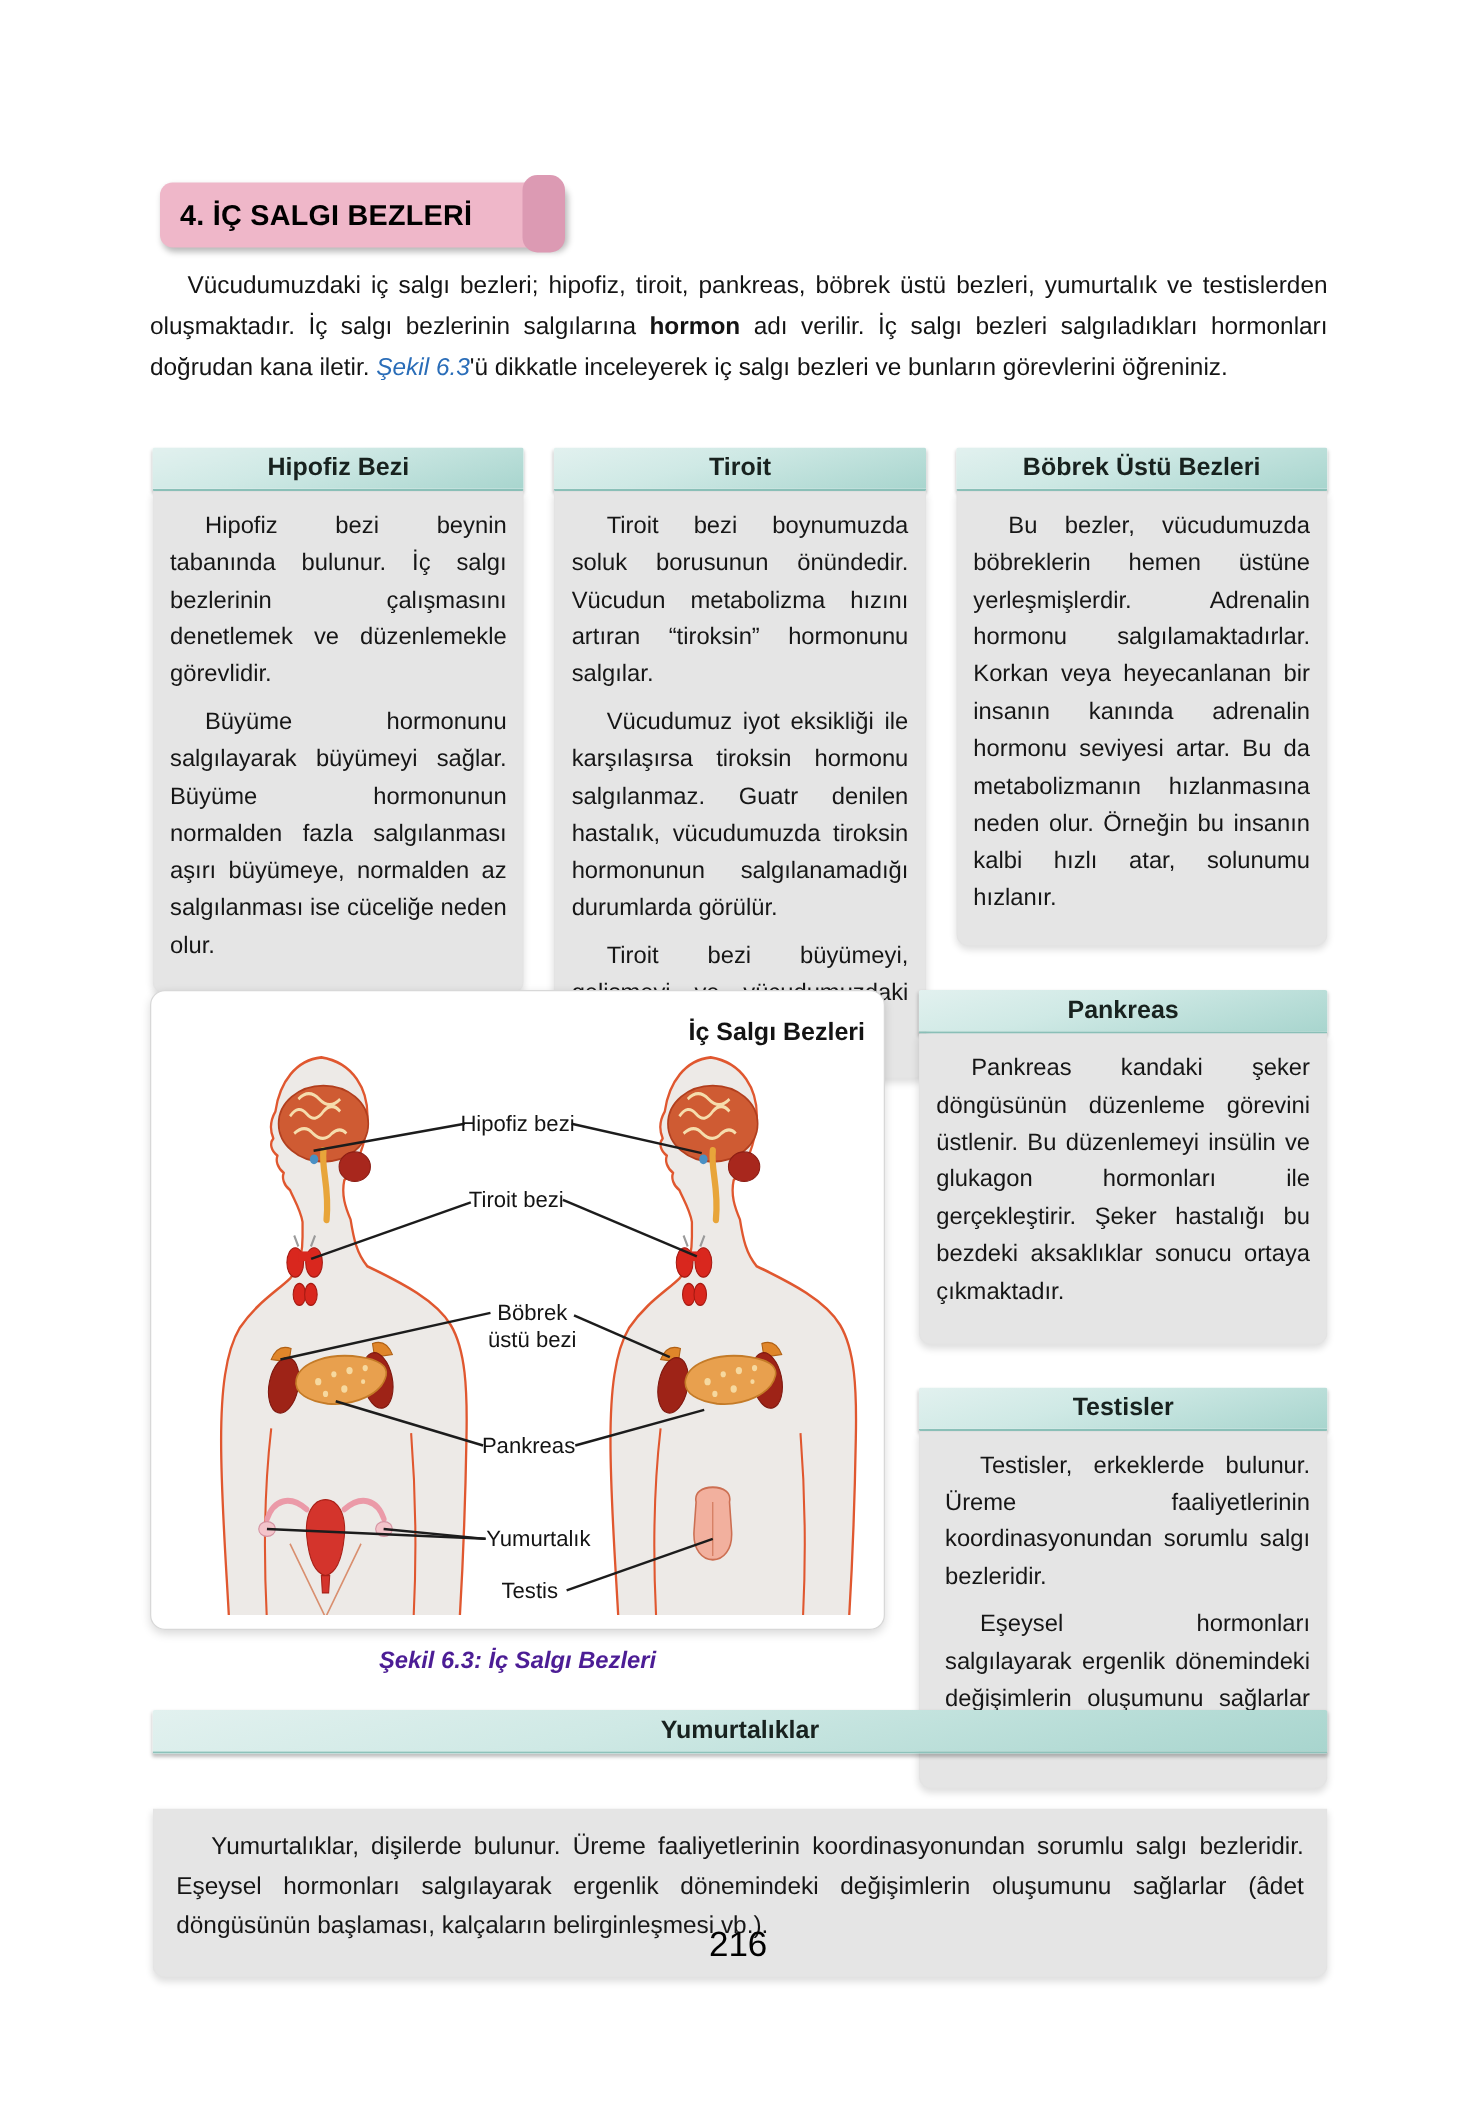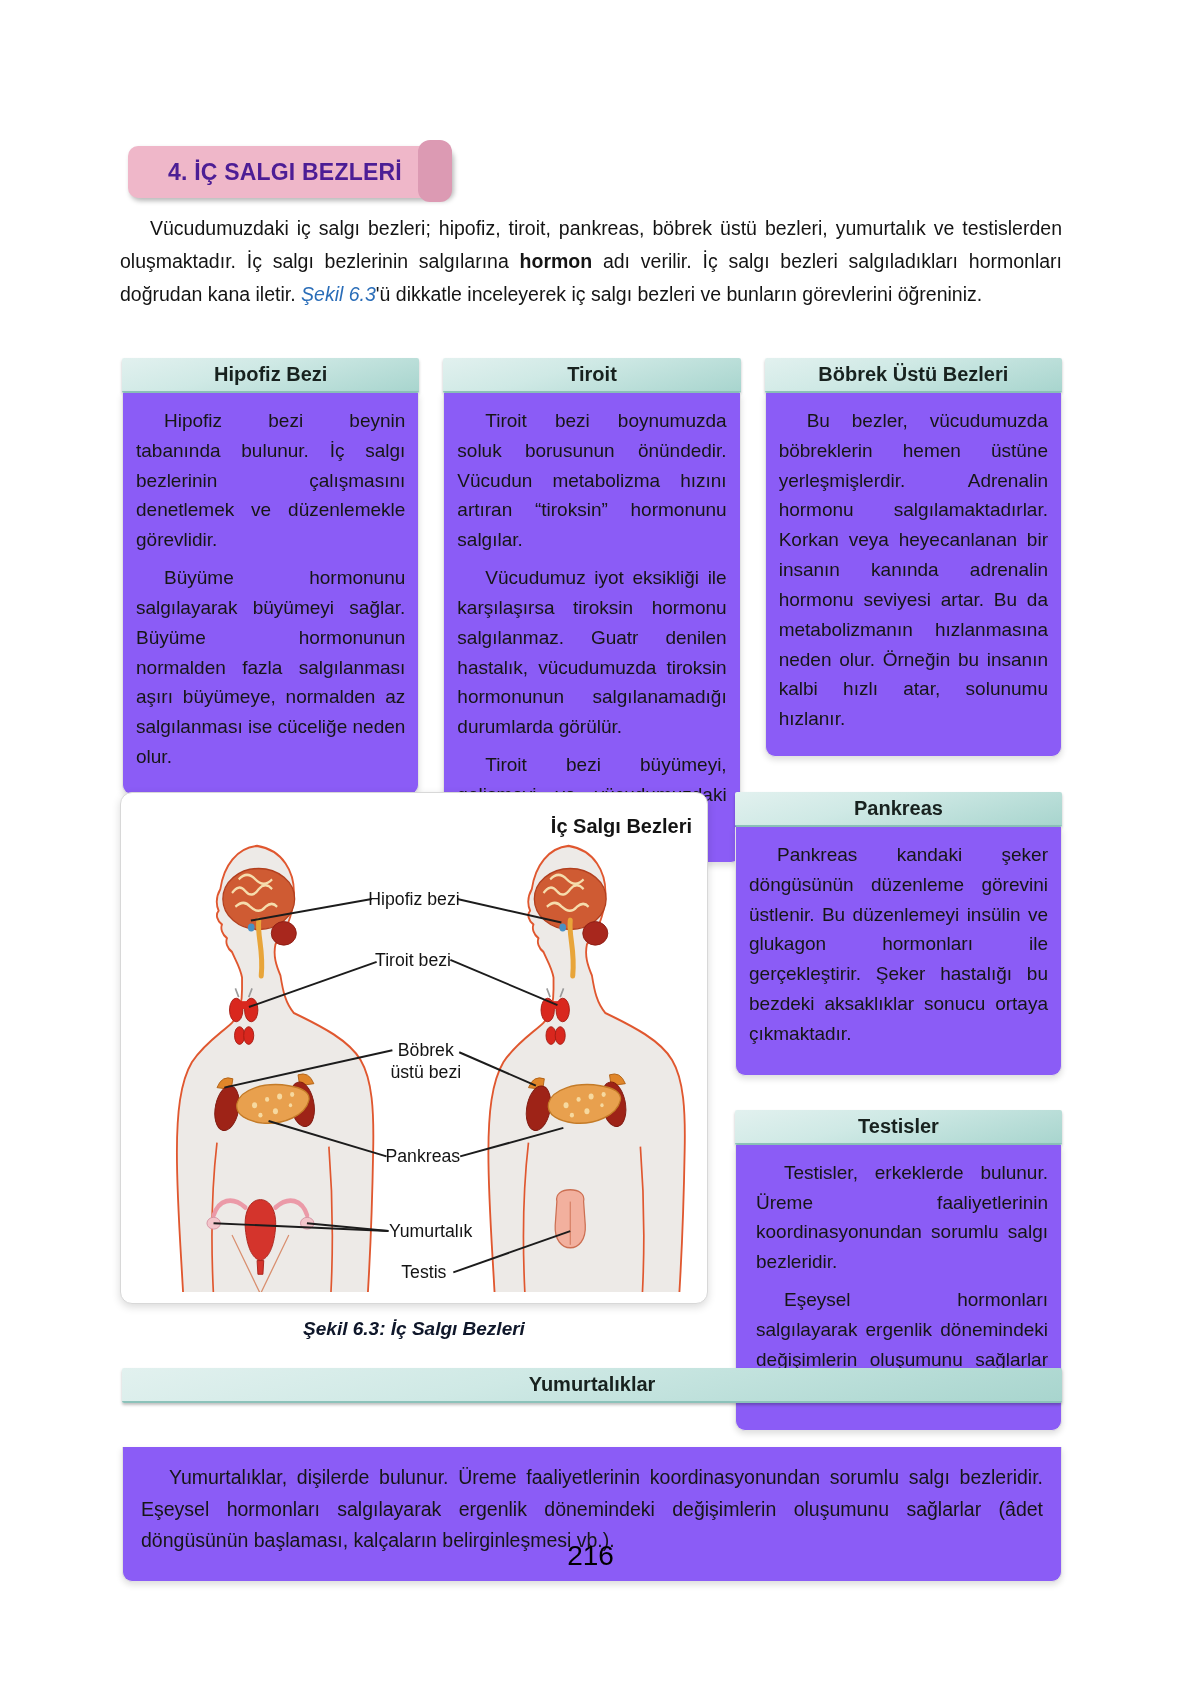--- a/index.html
+++ b/index.html
@@ -18,22 +18,22 @@
     background:#efb7c9;
     border-radius:10px;
     box-shadow:2px 3px 5px rgba(0,0,0,0.28);
   }
   .banner .fold {
     position:absolute; right:0; top:-6px; bottom:-4px; width:34px;
     background:#dc9ab3; border-radius:12px;
   }
   .banner .banner-title {
     position:relative; z-index:2;
-    font-size:23px; font-weight:bold; color:#4c1d95;
-    line-height:52px; padding-left:40px; letter-spacing:0.2px;
+    font-size:23px; font-weight:bold; color:#000000;
+    line-height:52px; padding-left:16px; letter-spacing:0.2px;
     white-space:nowrap;
   }
 
   
   .intro {
     position:absolute; left:120px; top:212px; width:942px;
     font-size:19.5px; line-height:1.7; text-align:justify;
     text-indent:30px; color:#141414;
   }
   .intro b { font-weight:bold; }
@@ -43,21 +43,21 @@
   .card-header {
     height:35px;
     background:linear-gradient(165deg,#e2f1ef 0%,#cfe9e5 40%,#a8d5ce 100%);
     border-bottom:2px solid #8cc2ba;
     box-shadow:0 2px 3px rgba(0,0,0,0.25);
     text-align:center; font-size:20px; font-weight:bold; color:#18221f;
     line-height:33px;
     border-radius:2px;
   }
   .card-body {
-    background:#8b5cf6;
+    background:#e5e5e5;
     border:1px solid #e3e3e3; border-top:none;
     border-radius:0 0 10px 10px;
     box-shadow:0 3px 6px rgba(0,0,0,0.13);
     padding:10px 13px 14px 13px;
   }
   .card-body p {
     font-size:19px; line-height:1.57; text-align:justify;
     text-indent:28px; margin:3px 0 8px 0; color:#161616;
   }
 
@@ -77,21 +77,21 @@
     border:1.5px solid #d8d8d8; border-radius:12px;
     box-shadow:0 3px 8px rgba(0,0,0,0.15);
     padding:14px 15px 0 15px;
   }
   .figure-title {
     text-align:right; font-size:20px; font-weight:bold; color:#141414;
     margin:8px 0 2px 0;
   }
   .figure-caption {
     margin-top:14px; text-align:center;
-    font-size:19px; font-style:italic; font-weight:bold; color:#0f172a;
+    font-size:19px; font-style:italic; font-weight:bold; color:#4c1d95;
   }
 
   .right-col { position:absolute; left:735px; top:792px; width:327px; }
   .right-col .card-body { padding-bottom:18px; }
   .right-col .gap { height:34px; }
   .right-col .pankreas-body { min-height:215px; }
   .right-col .testisler-body { min-height:230px;padding-left:20px; }
 
   
   .bottom-card { position:absolute; left:122px; top:1368px; width:940px; }

